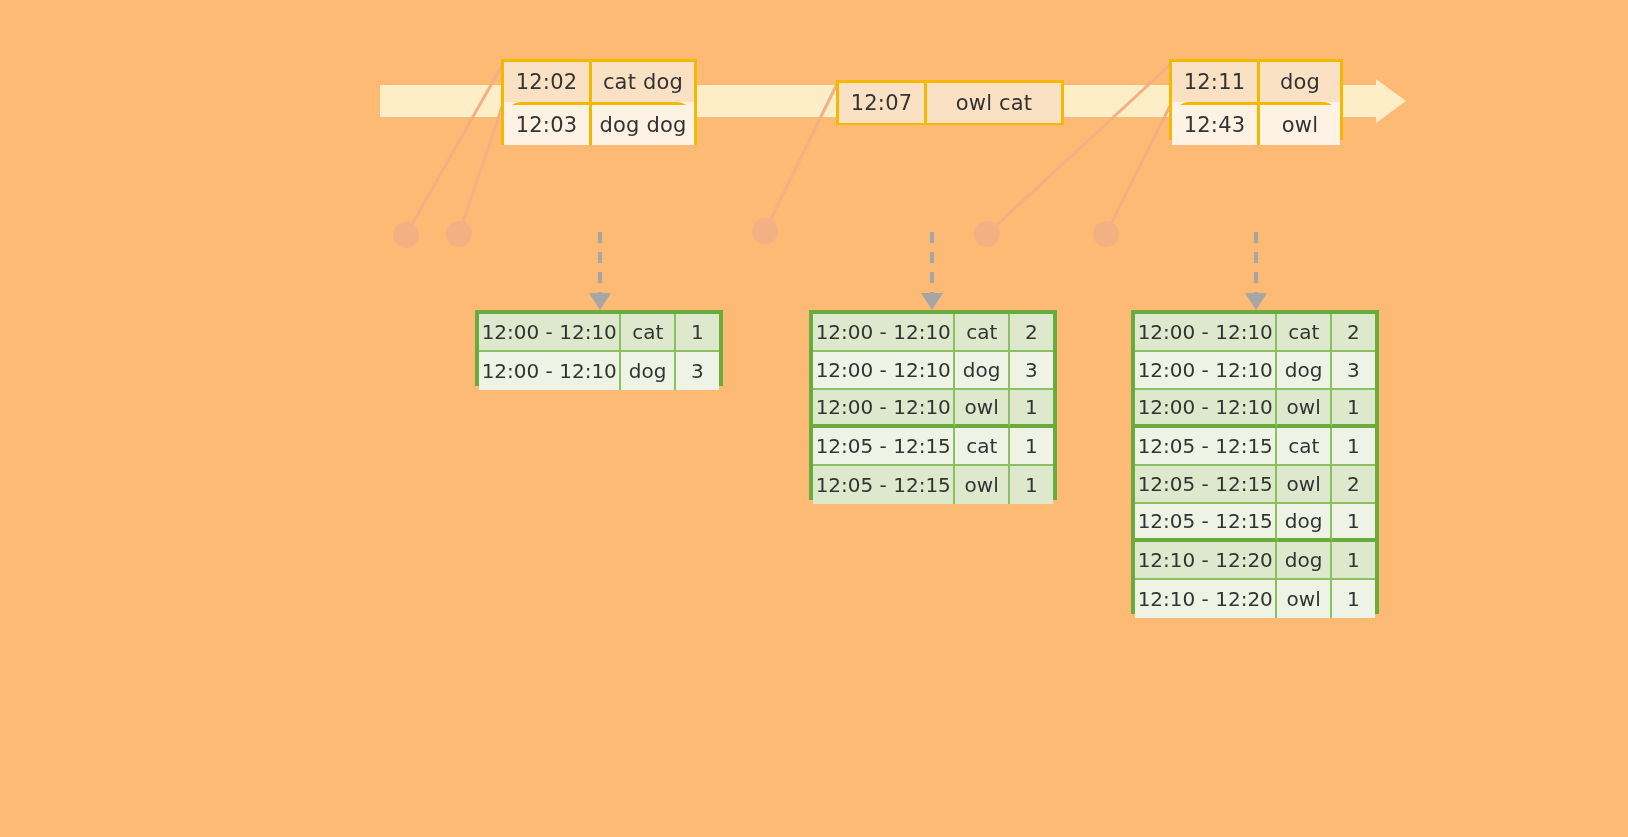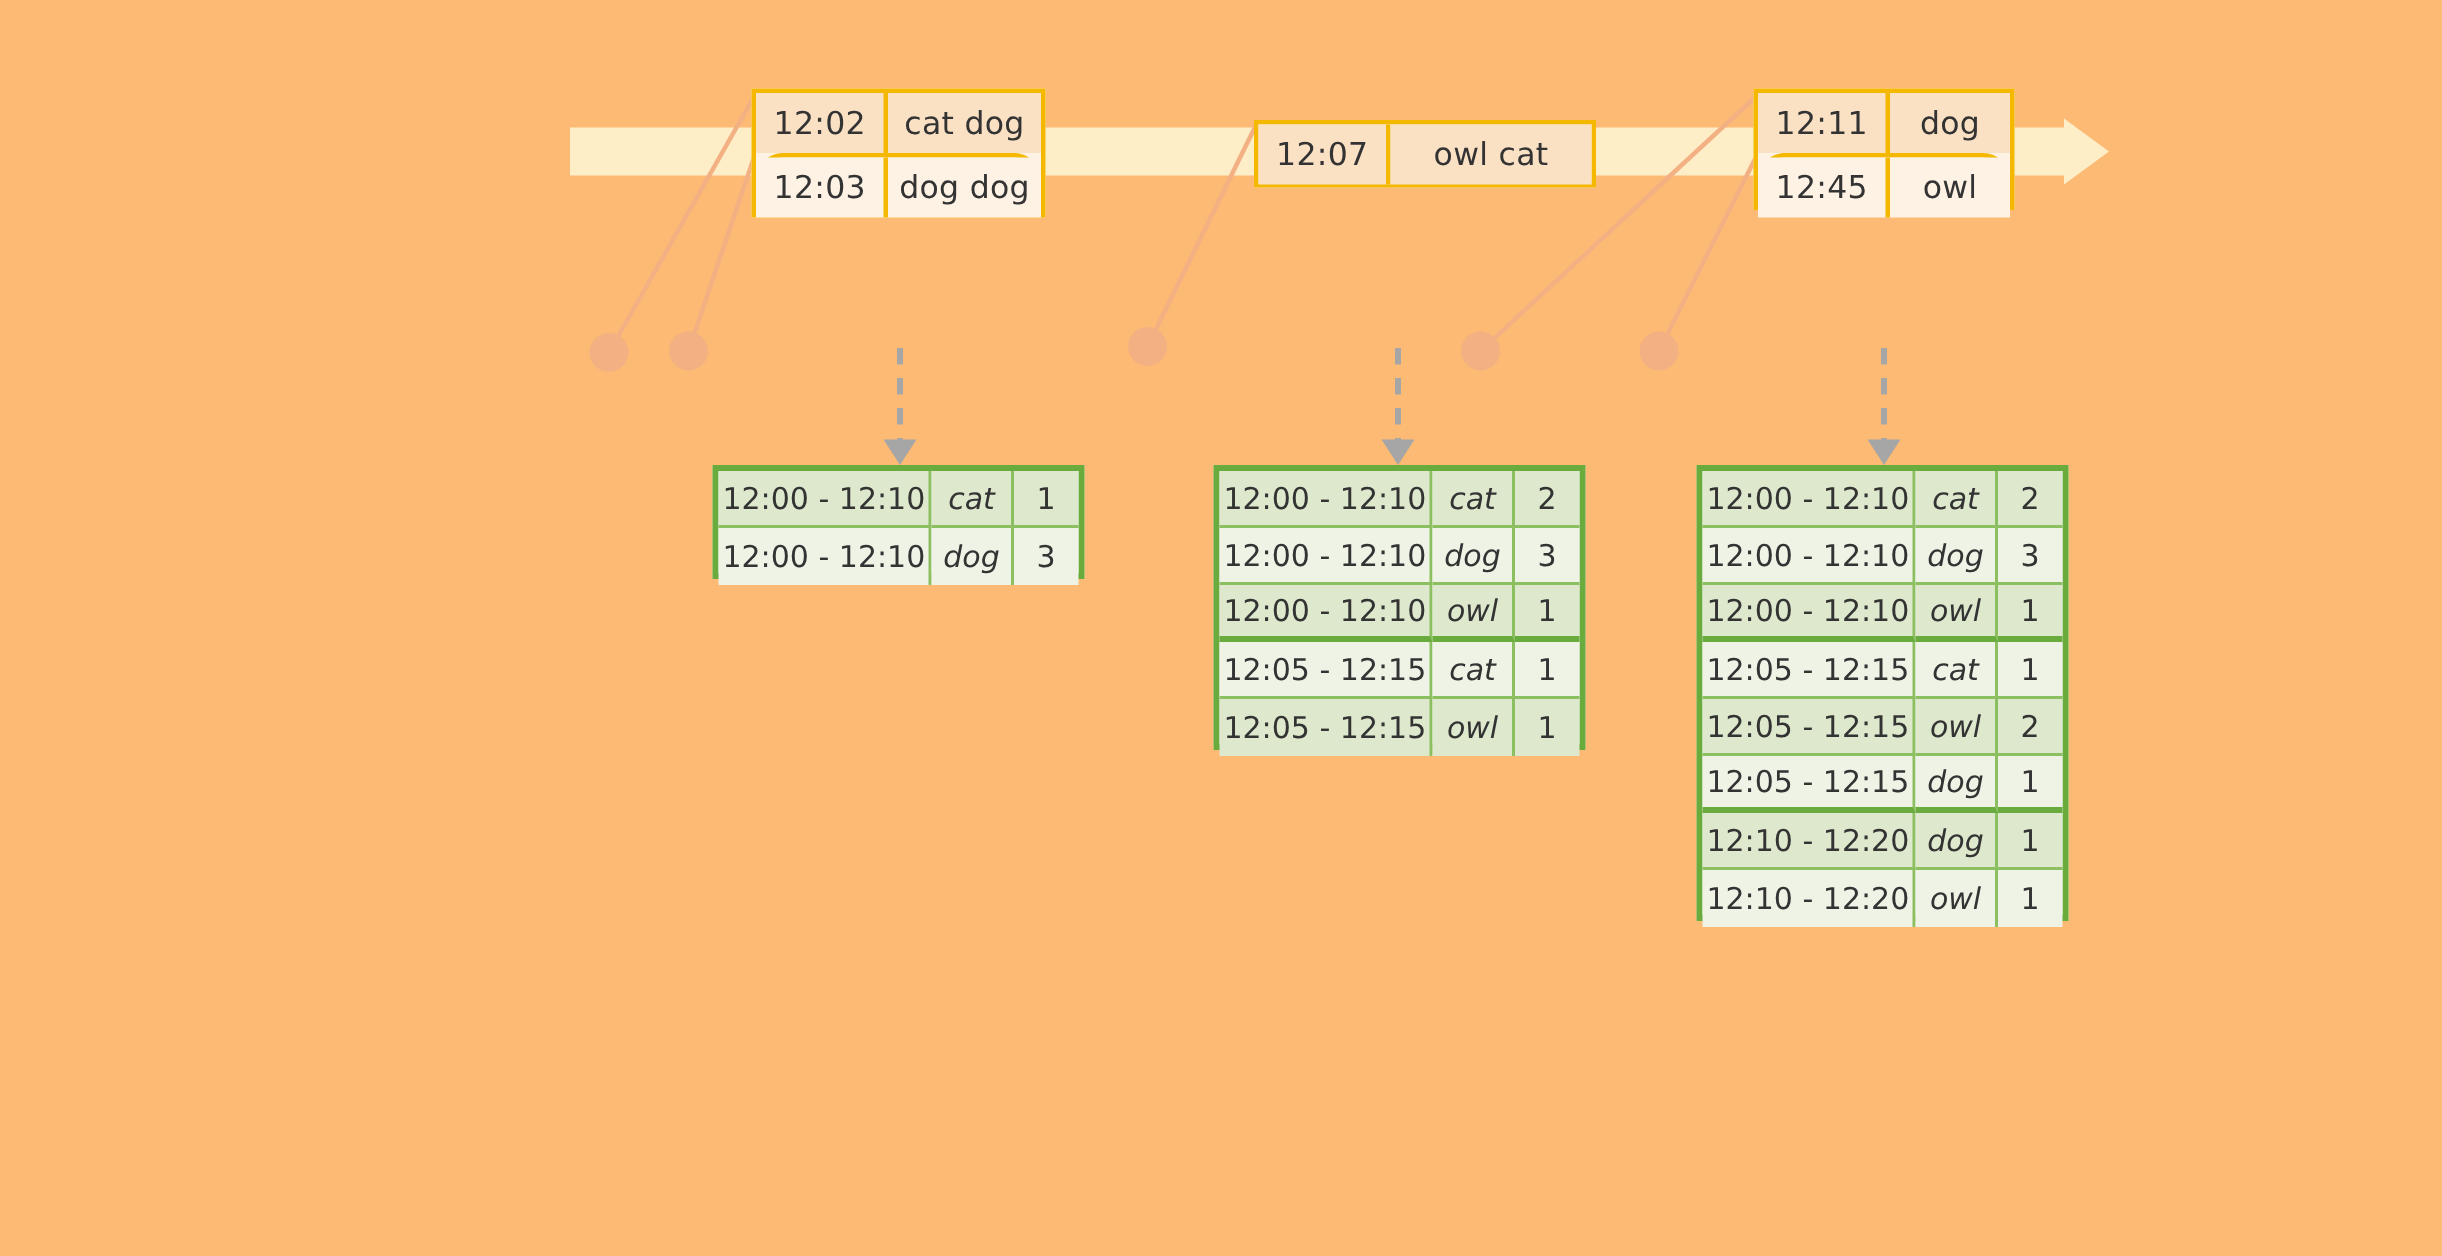--- a/index.html
+++ b/index.html
@@ -78,21 +78,21 @@
     font-size: 20px;
     color: #333333;
     border-right: 2px solid #8cbf60;
     border-bottom: 2px solid #8cbf60;
     background: #eef3e6;
   }
   .res-row.shade .res-cell { background: #dde8cd; }
   .res-row.groupend .res-cell { border-bottom: 4px solid #6aab3e; }
   .res-row:last-child .res-cell { border-bottom: none; }
   .res-cell.window { width: 152px; }
-  .res-cell.key    { width: 58px; font-style: italic; }
+  .res-cell.key    { width: 58px; }
   .res-cell.count  { width: 46px; border-right: none; }
   
   .conn-svg, .arrow-svg {
     position: absolute;
     left: 0; top: 0;
     width: 1628px;
     height: 837px;
     pointer-events: none;
   }
 </style>
@@ -147,21 +147,21 @@
       <div class="event-cell payload">owl cat</div>
     </div>
   </div>
 
   <div class="event-box" style="left:1169px; top:59px; width:174px; height:81px;">
     <div class="event-row alt">
       <div class="event-cell time">12:11</div>
       <div class="event-cell payload">dog</div>
     </div>
     <div class="event-row">
-      <div class="event-cell time">12:45</div>
+      <div class="event-cell time">12:43</div>
       <div class="event-cell payload">owl</div>
     </div>
   </div>
 
   <div class="result-table" style="left:475px; top:310px; width:248px; height:76px;">
       <div class="res-row shade">
         <div class="res-cell window">12:00 - 12:10</div>
         <div class="res-cell key">cat</div>
         <div class="res-cell count">1</div>
       </div>

